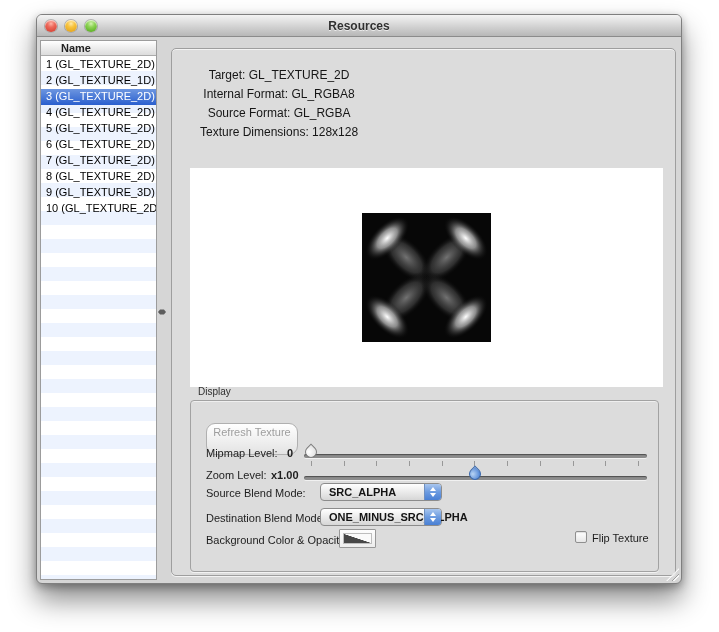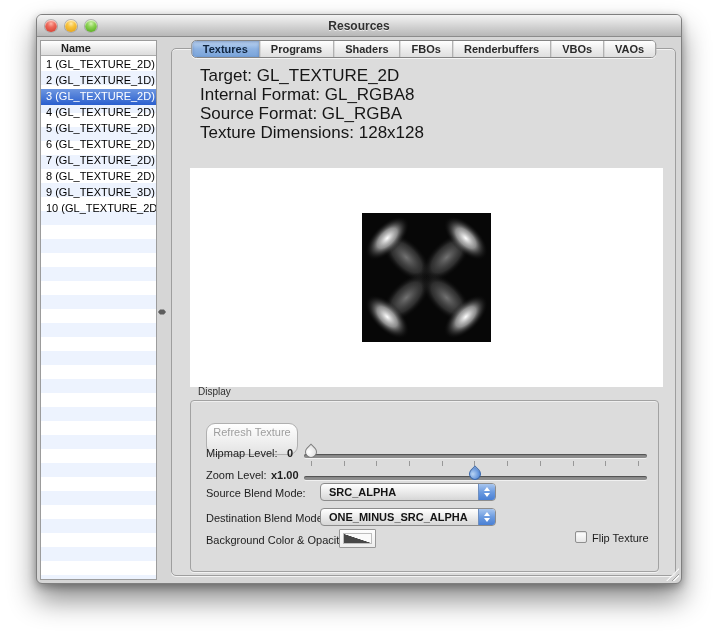--- a/index.html
+++ b/index.html
@@ -53,21 +53,21 @@
     display:flex; height:18px; border:1px solid #848484; border-radius:5px;
     overflow:hidden; background:#f2f2f2; box-shadow:0 1px 0 rgba(255,255,255,.7); }
   .seg { padding:0 11px; line-height:17px; font-size:11px; font-weight:bold; color:#2b2b2b;
     background:linear-gradient(#ffffff, #ececec 55%, #dfdfdf); border-left:1px solid #9b9b9b;
     white-space:nowrap; }
   .seg:first-child { border-left:none; }
   .seg.sel { background:linear-gradient(#c0d6f1, #8db2e2 50%, #79a4da);
     box-shadow:inset 0 1px 3px rgba(0,40,110,.35); color:#10253f; }
 
   
-  .info { position:absolute; left:28px; top:17px; font-size:17px; color:#161616; }
+  .info { position:absolute; left:28px; top:17px; font-size:12px; color:#161616;text-align:center; }
   .info-line { height:19px; line-height:19px; white-space:nowrap; }
 
   
   .preview { position:absolute; left:18px; top:119px; width:473px; height:219px;
     background:#ffffff; display:flex; align-items:center; justify-content:center; }
 
   
   .display-label { position:absolute; left:26px; top:337px; font-size:10px; color:#2e2e2e; }
   .display-box { position:absolute; left:18px; top:351px; width:469px; height:172px;
     border:1px solid #a2a2a2; border-radius:4px;
@@ -85,21 +85,21 @@
     box-shadow:inset 0 1px 1px rgba(0,0,0,.45), 0 1px 0 rgba(255,255,255,.6); }
   .thumb { position:absolute; width:12px; height:12px;
     border:1px solid #7d7d7d; border-radius:0 50% 50% 50%; transform:rotate(45deg); }
   .thumb.white { background:radial-gradient(circle at 35% 65%, #ffffff, #d9d9d9); }
   .thumb.blue  { background:radial-gradient(circle at 35% 65%, #b9d4f3, #5d8fd9 70%, #3f74c4);
     border-color:#3a69ad; }
   .ticks { position:absolute; left:120px; width:328px; top:60px; height:5px;
     display:flex; justify-content:space-between; }
   .tick { width:1px; height:5px; background:#989898; }
 
-  .popup { position:absolute; width:176px; height:18px; border:1px solid #8c8c8c;
+  .popup { position:absolute; width:122px; height:18px; border:1px solid #8c8c8c;
     border-radius:4px; background:linear-gradient(#ffffff, #e9e9e9 55%, #d6d6d6); }
   .popup-text { position:absolute; left:8px; top:0; line-height:17px; font-size:11px;
     font-weight:bold; color:#141414; white-space:nowrap; }
   .popup-caps { position:absolute; right:0; top:0; bottom:0; width:17px;
     border-left:1px solid #6e8fc0; border-radius:0 3px 3px 0;
     background:linear-gradient(#a8c6ef, #6c9be0 50%, #4a80d4);
     display:flex; flex-direction:column; align-items:center; justify-content:center; gap:2px; }
   .arr-up   { width:0; height:0; border-left:3px solid transparent; border-right:3px solid transparent; border-bottom:4px solid #fff; }
   .arr-down { width:0; height:0; border-left:3px solid transparent; border-right:3px solid transparent; border-top:4px solid #fff; }
 
@@ -146,29 +146,20 @@
           <div class="row">8 (GL_TEXTURE_2D)</div>
           <div class="row">9 (GL_TEXTURE_3D)</div>
           <div class="row">10 (GL_TEXTURE_2D)</div>
         </div>
     </div>
 
     <div class="splitter-dimple"></div>
 
     <div class="panel">
 
-      <div class="tabbar">
-          <div class="seg sel">Textures</div>
-          <div class="seg">Programs</div>
-          <div class="seg">Shaders</div>
-          <div class="seg">FBOs</div>
-          <div class="seg">Renderbuffers</div>
-          <div class="seg">VBOs</div>
-          <div class="seg">VAOs</div>
-        </div>
 
       <div class="info">
           <div class="info-line">Target: GL_TEXTURE_2D</div>
           <div class="info-line">Internal Format: GL_RGBA8</div>
           <div class="info-line">Source Format: GL_RGBA</div>
           <div class="info-line">Texture Dimensions: 128x128</div>
         </div>
 
       <div class="preview">
         <svg width="129" height="129" viewBox="0 0 128 128">

